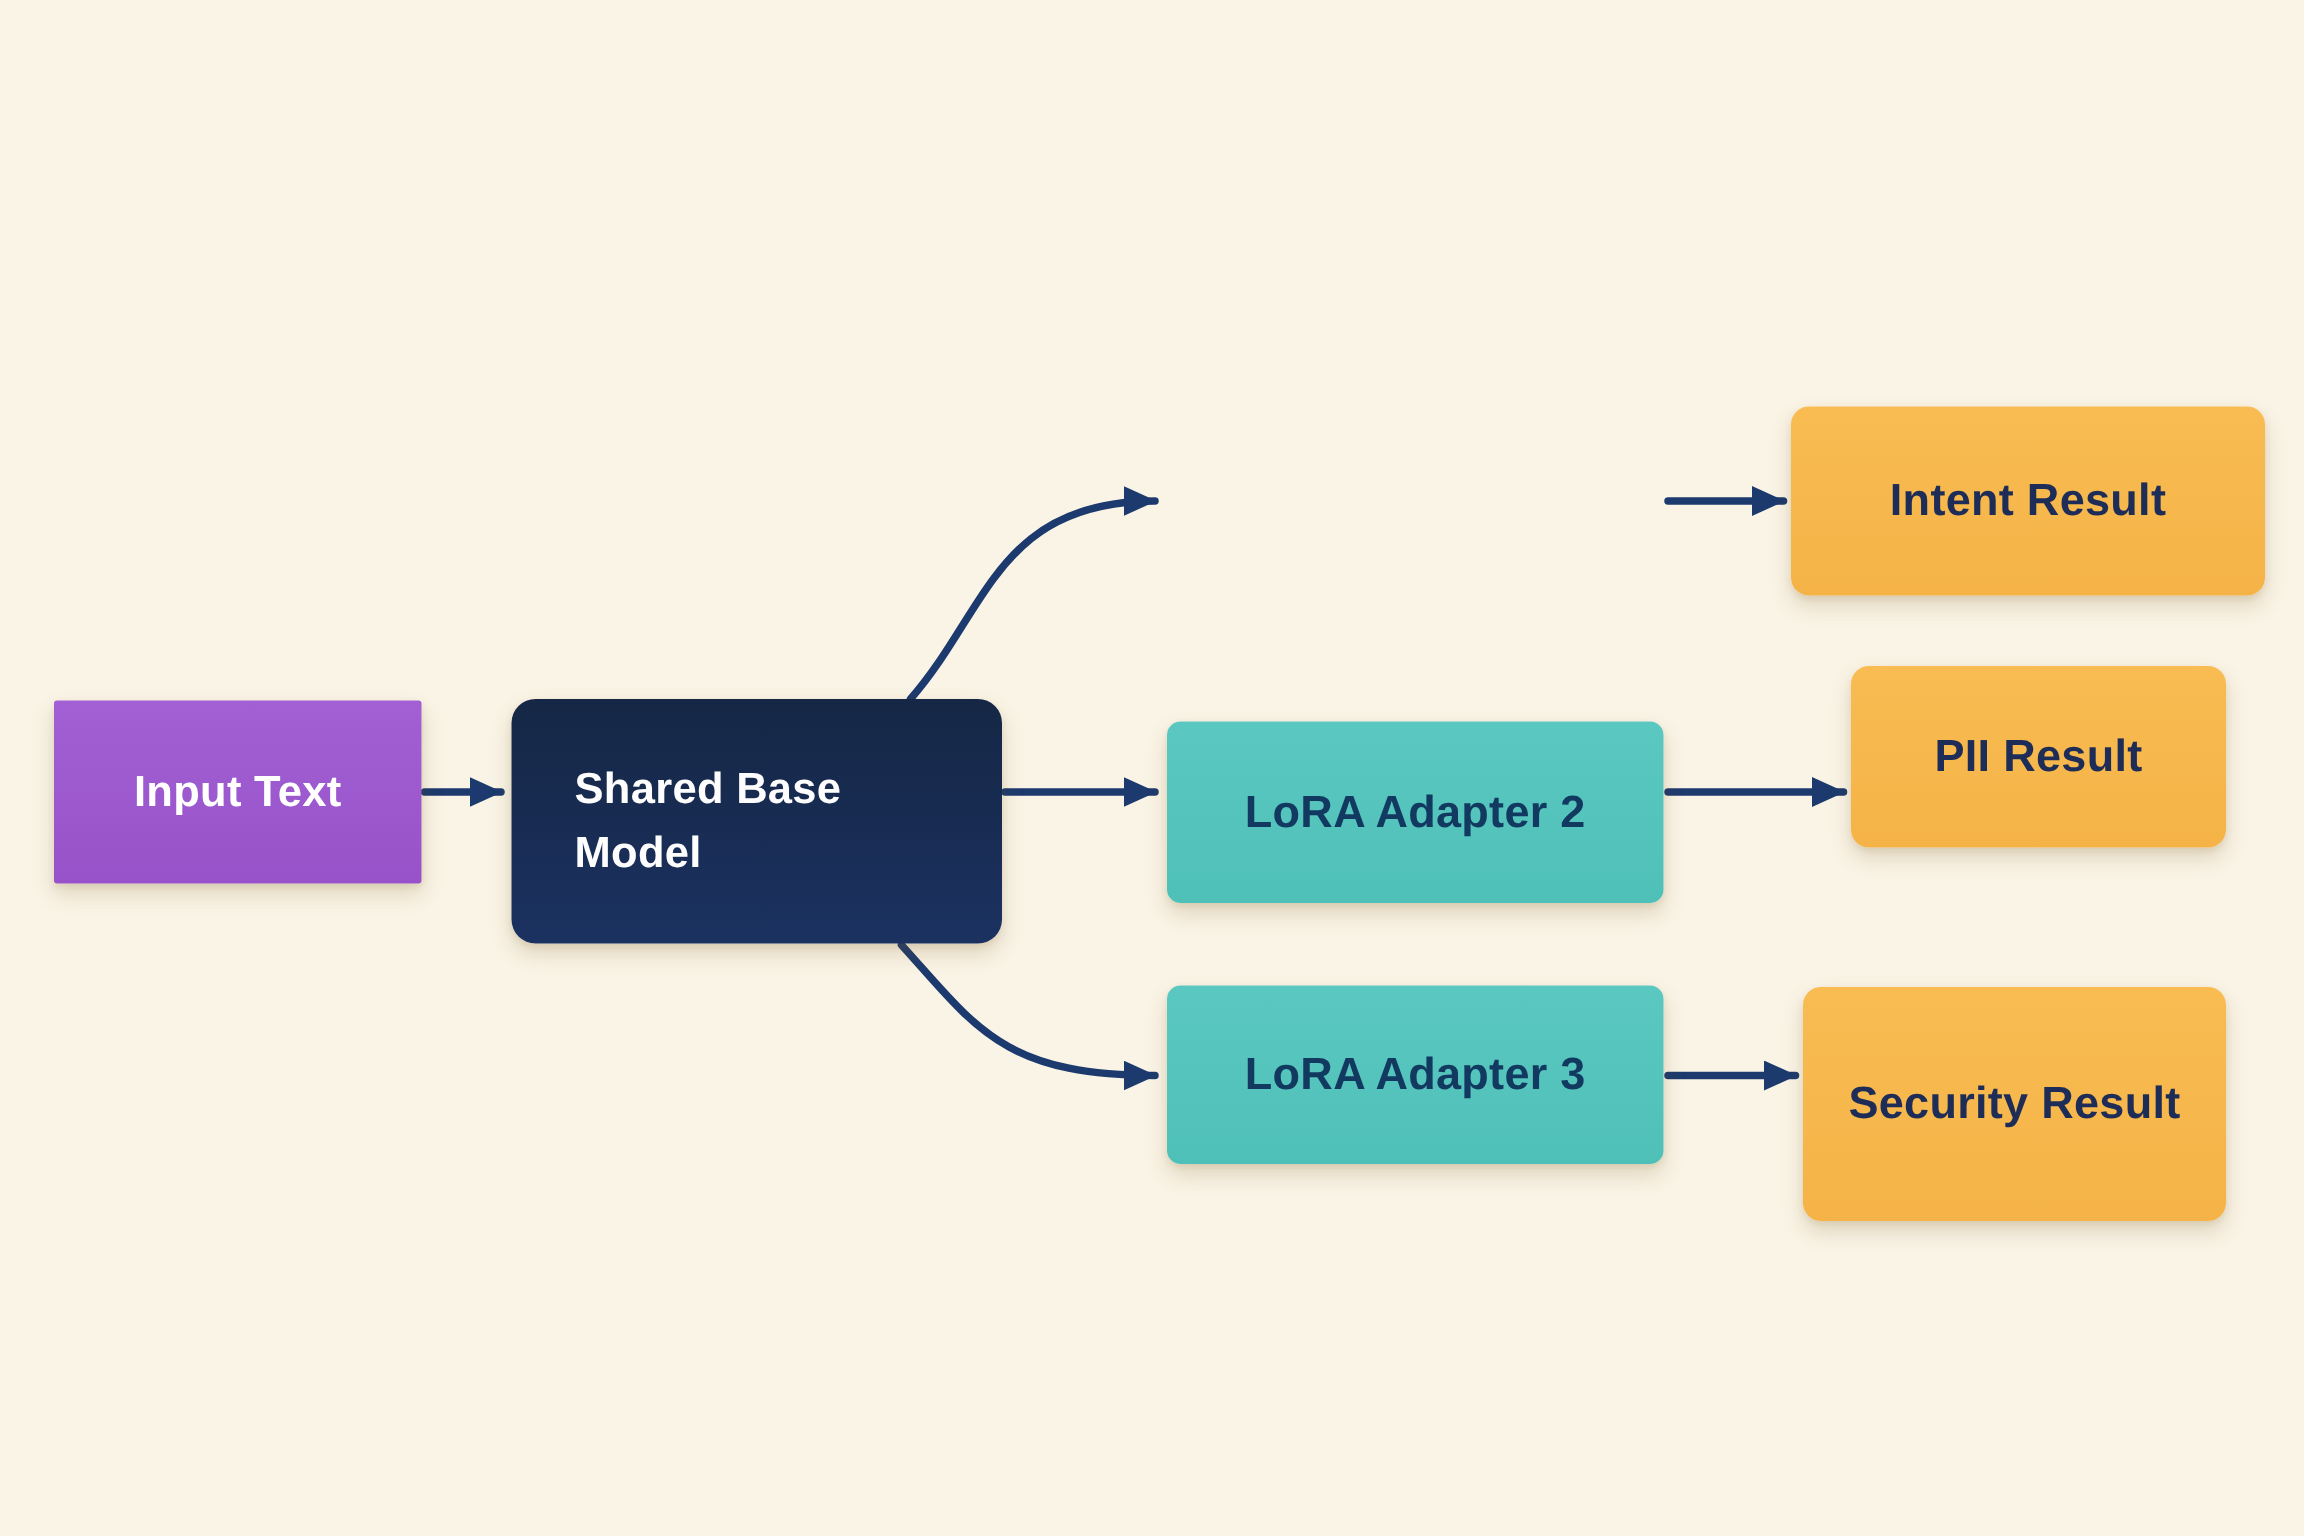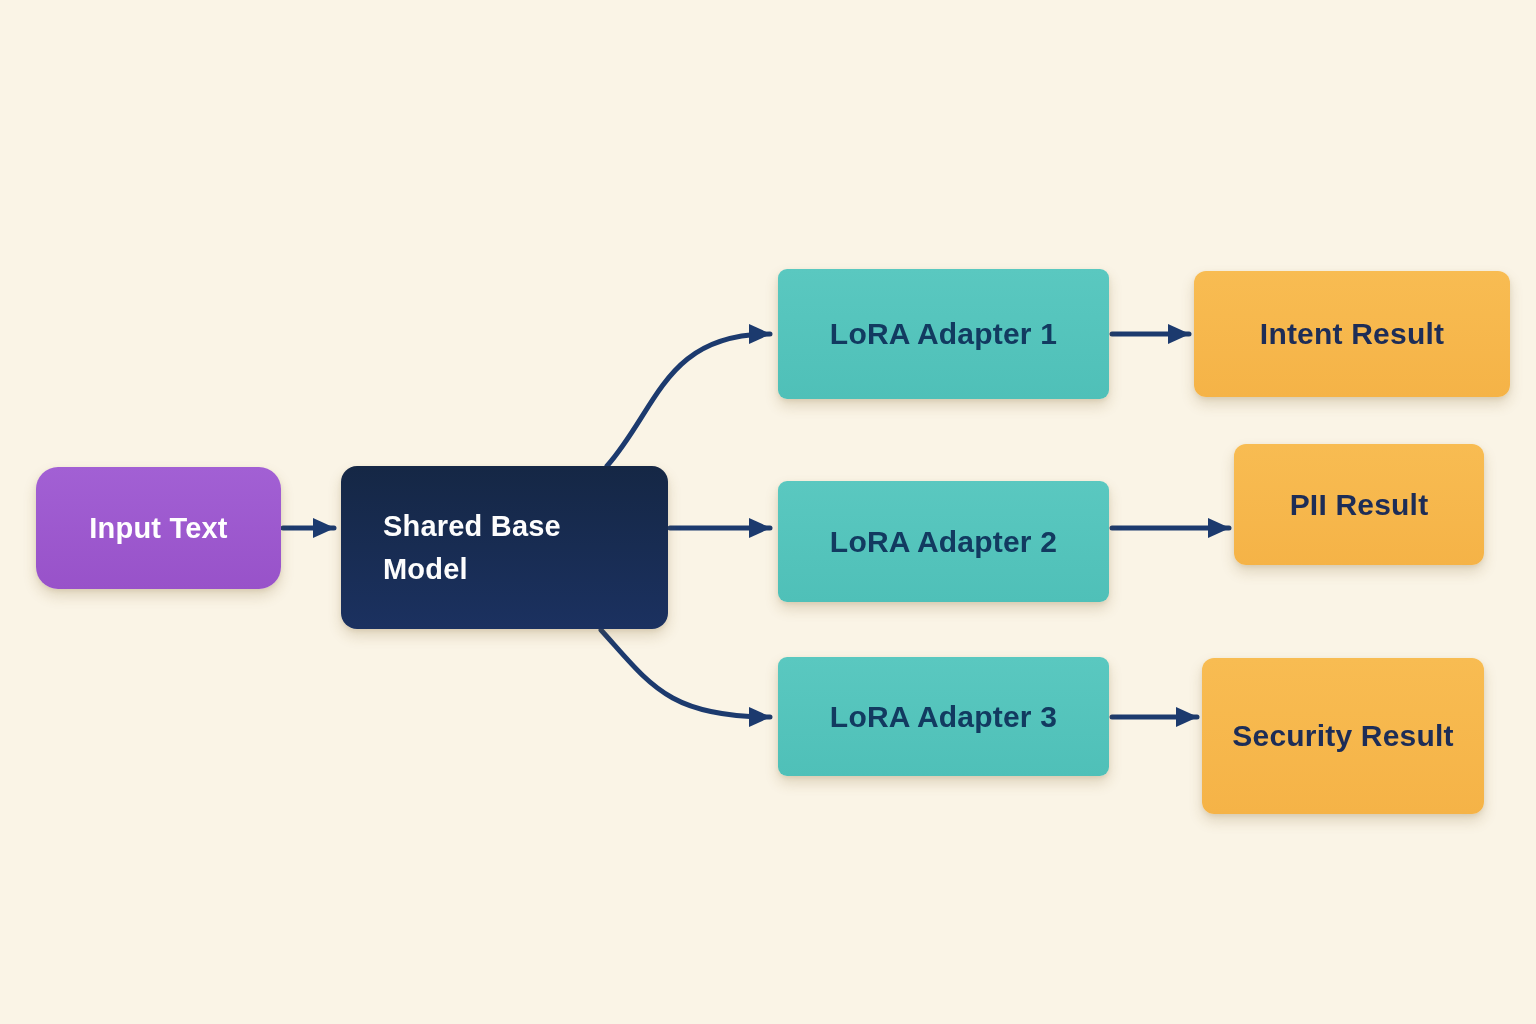--- a/index.html
+++ b/index.html
@@ -32,21 +32,21 @@
     letter-spacing: 0.2px;
     box-shadow: 0 7px 14px rgba(120, 90, 30, 0.20), 0 2px 4px rgba(120, 90, 30, 0.10);
   }
   .node .label {
     white-space: pre-line;
   }
   .node-input {
     left: 36px; top: 467px; width: 245px; height: 122px;
     background: linear-gradient(180deg, #a260d4 0%, #9852c9 100%);
     color: #ffffff;
-    border-radius: 22px;
+    border-radius: 2px;
     font-size: 29px;
   }
   .node-base {
     left: 341px; top: 466px; width: 327px; height: 163px;
     background: linear-gradient(180deg, #152745 0%, #1b3160 100%);
     color: #fdfdfd;
     border-radius: 16px;
     justify-content: flex-end;
     padding: 0 46px 0 42px;
     line-height: 1.46;
@@ -93,23 +93,20 @@
   </svg>
 
   <div class="node node-input">
     <span class="label">Input Text</span>
   </div>
 
   <div class="node node-base">
     <span class="label">Shared Base Model</span>
   </div>
 
-  <div class="node node-adapter node-adapter1">
-    <span class="label">LoRA Adapter 1</span>
-  </div>
 
   <div class="node node-adapter node-adapter2">
     <span class="label">LoRA Adapter 2</span>
   </div>
 
   <div class="node node-adapter node-adapter3">
     <span class="label">LoRA Adapter 3</span>
   </div>
 
   <div class="node node-result node-intent">

